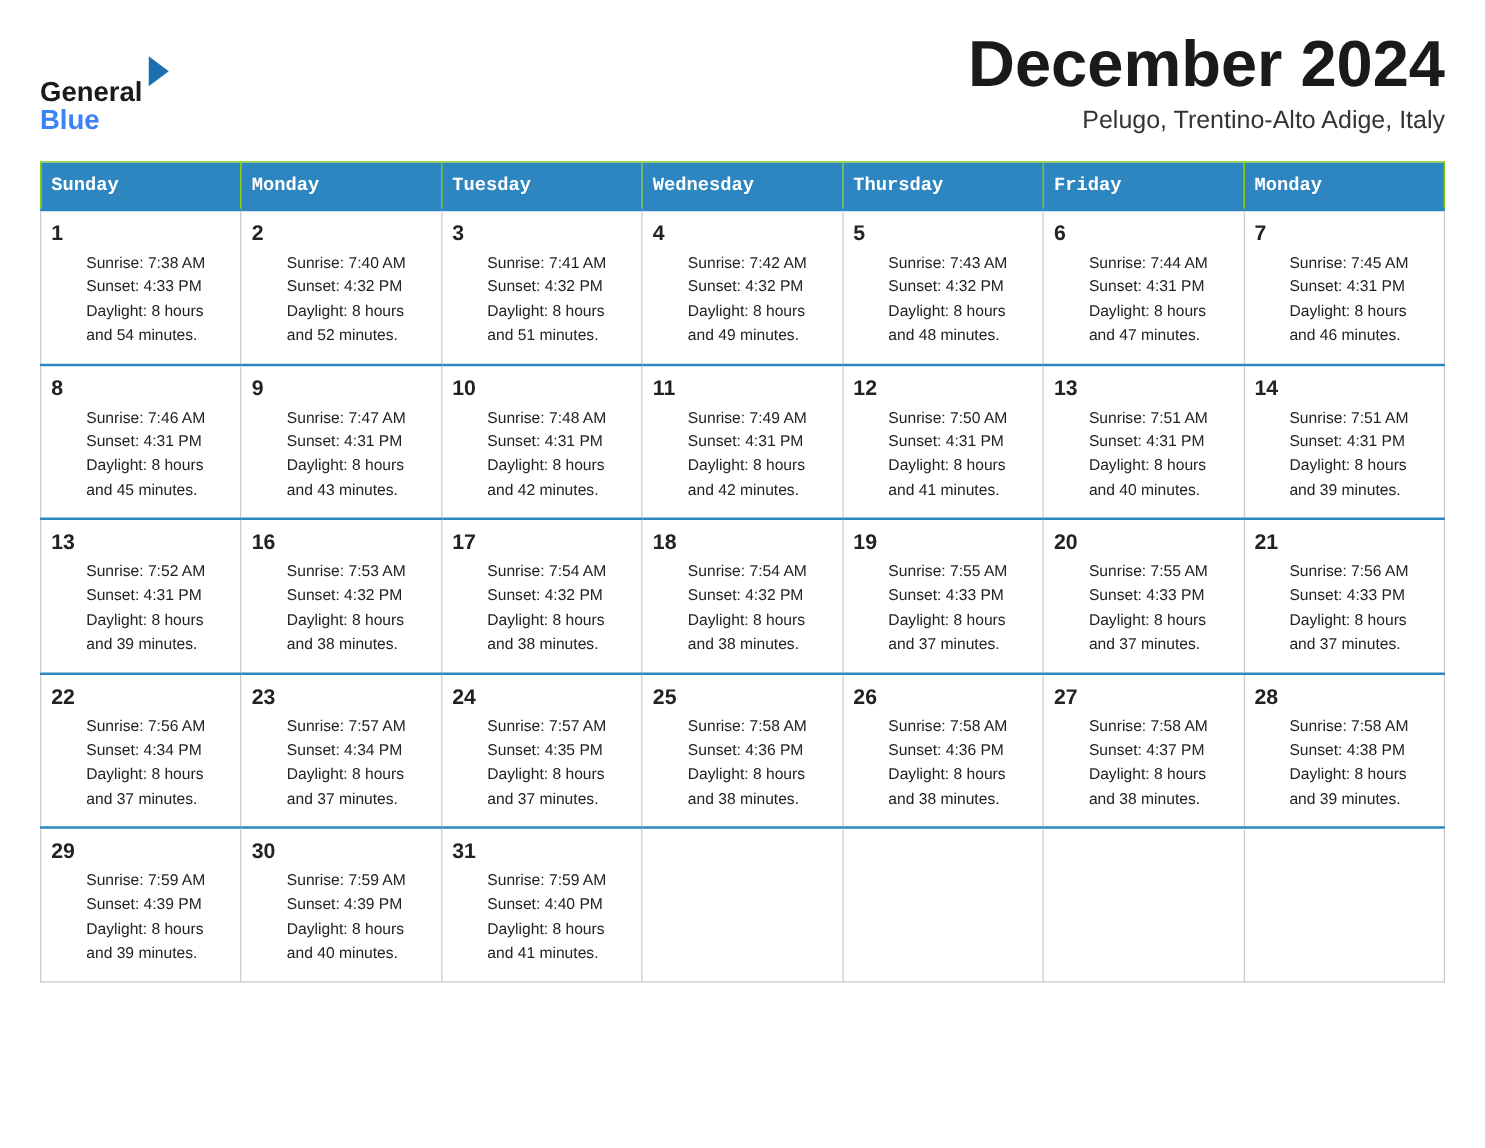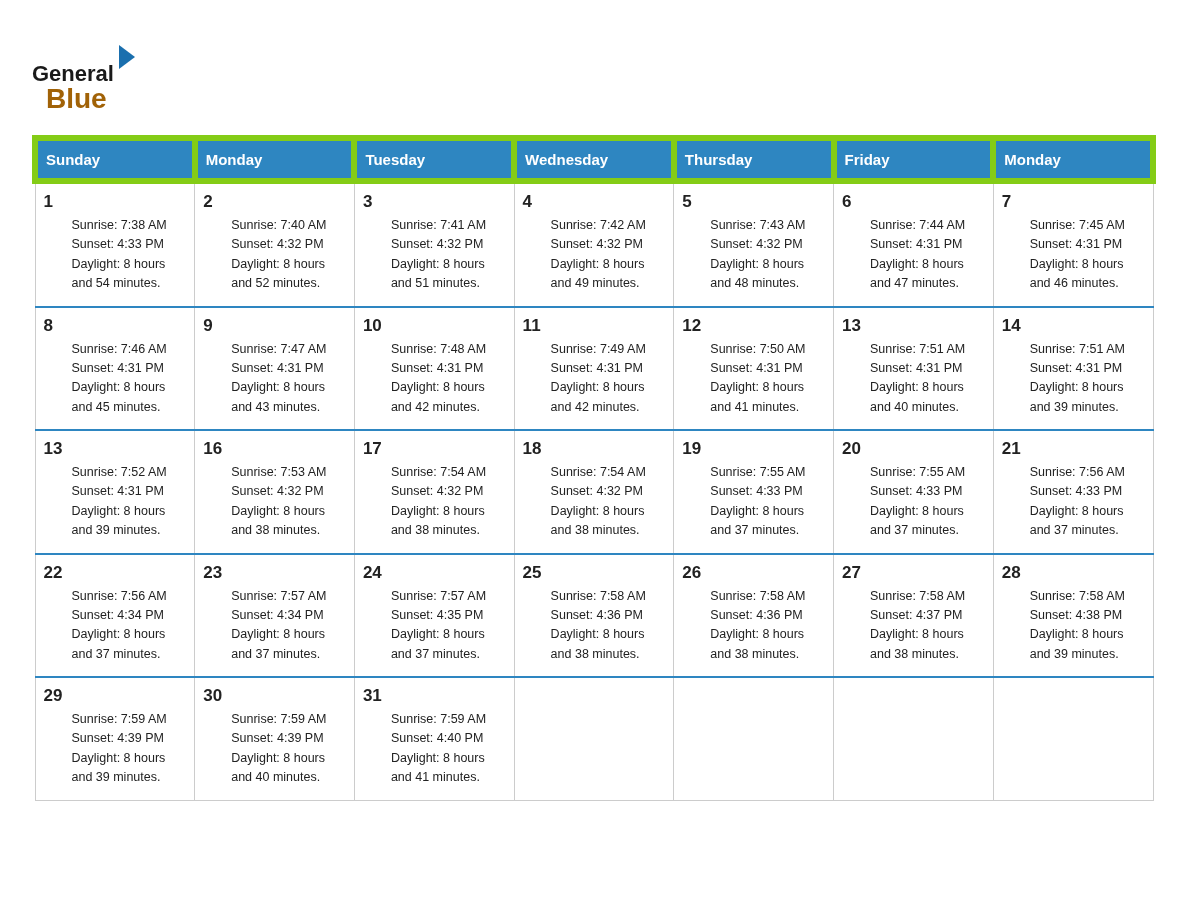--- a/index.html
+++ b/index.html
@@ -34,25 +34,25 @@
       display: inline-block;
       width: 0;
       height: 0;
       border-top: 12px solid transparent;
       border-bottom: 12px solid transparent;
       border-left: 16px solid #1a6fae;
       margin-left: 3px;
       margin-bottom: -2px;
     }
     .logo-blue {
-      color: #a16207;
-      font-size: 28px;
+      color: #3b82f6;
+      font-size: 22px;
       font-weight: bold;
       margin-top: -4px;
-      margin-left: 14px;
+      margin-left: 0;
     }
     .title-block {
       text-align: right;
     }
     .month-title {
       font-size: 52px;
       font-weight: bold;
       color: #1a1a1a;
       line-height: 1.1;
     }
@@ -66,21 +66,22 @@
       border-collapse: collapse;
       table-layout: fixed;
     }
     .calendar thead th {
       background: #2e86c1;
       color: #fff;
       font-size: 15px;
       font-weight: bold;
       padding: 10px 8px;
       text-align: left;
-      border: 6px solid #84cc16;
+      border: 1px solid #84cc16;
+      font-family: Liberation Mono, monospace;
     }
     .calendar tbody td {
       vertical-align: top;
       padding: 8px 8px 12px 8px;
       border: 1px solid #ccc;
       border-top: 2px solid #2e86c1;
       font-size: 13px;
       color: #222;
       min-height: 100px;
       height: 120px;
@@ -108,20 +109,24 @@
 </head>
 <body>
 
 <div class="header">
   <div class="logo">
     <div class="logo-top">
       <span class="logo-general">General</span>
       <span class="logo-arrow"></span>
     </div>
     <div class="logo-blue">Blue</div>
+  </div>
+  <div class="title-block">
+    <div class="month-title">December 2024</div>
+    <div class="subtitle">Pelugo, Trentino-Alto Adige, Italy</div>
   </div>
 </div>
 
 <table class="calendar">
   <thead>
     <tr>
     <th>Sunday</th>
         <th>Monday</th>
         <th>Tuesday</th>
         <th>Wednesday</th>

